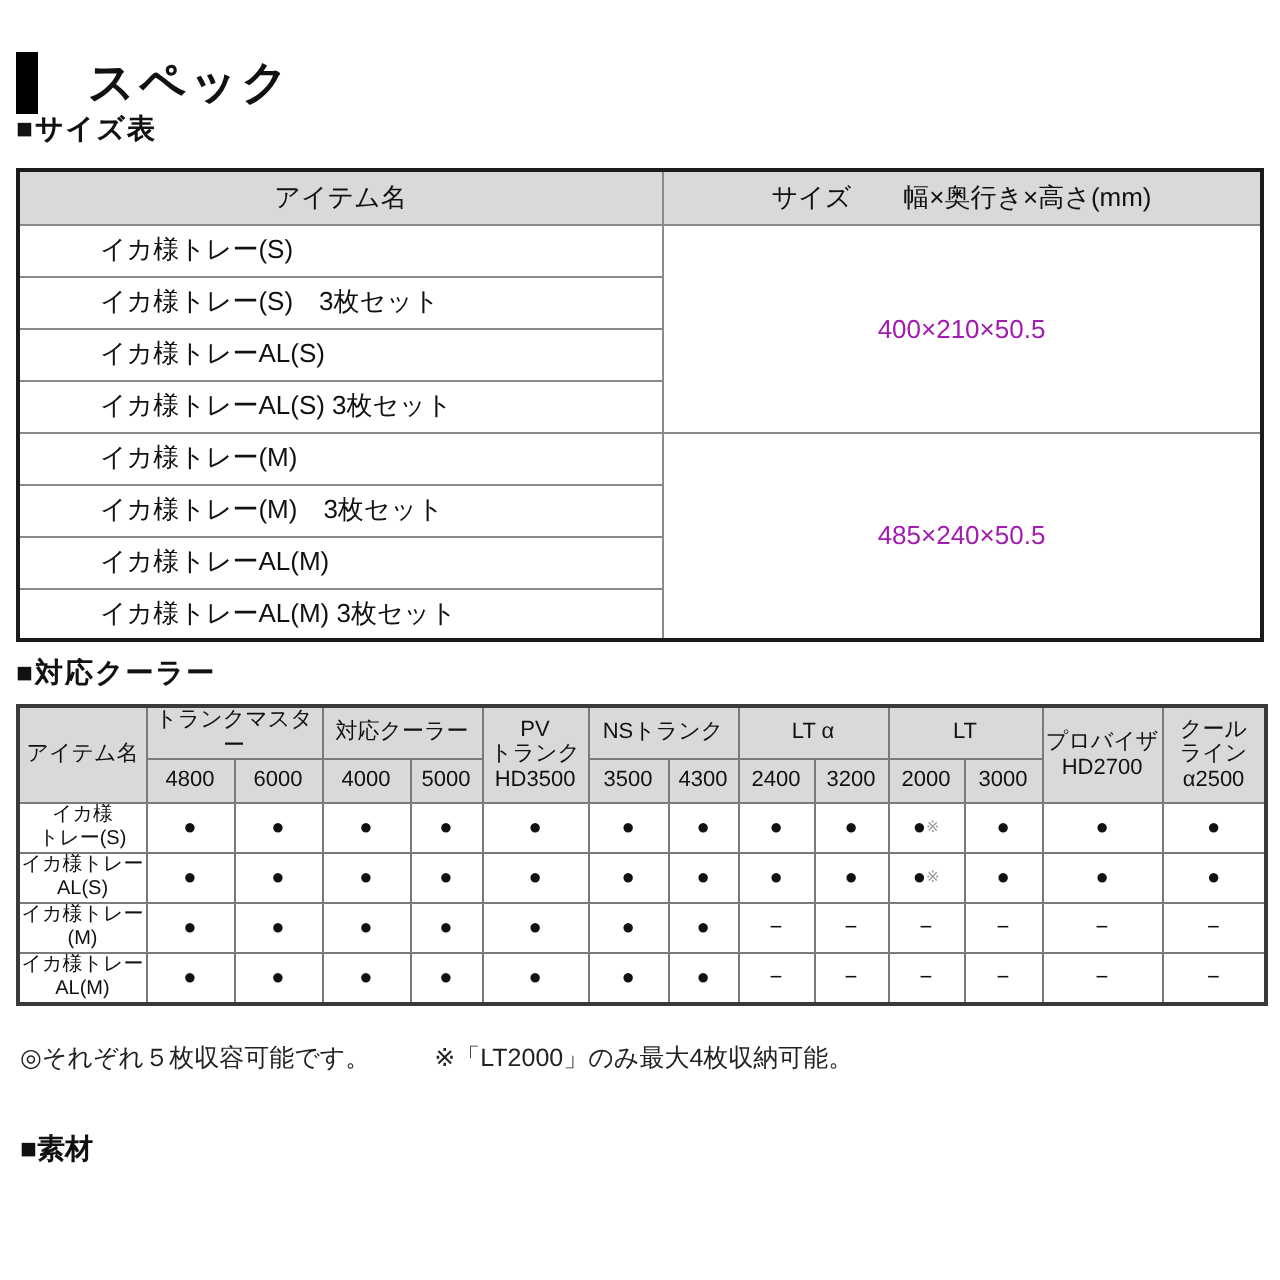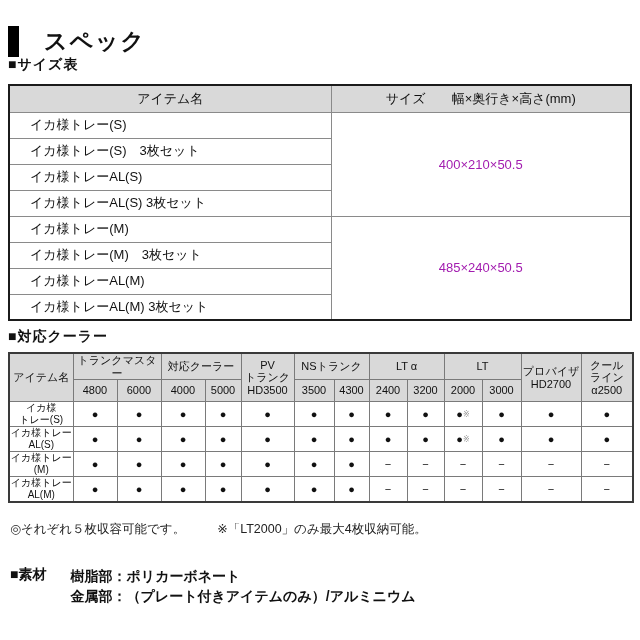--- a/index.html
+++ b/index.html
@@ -21,39 +21,39 @@
   .sec-size{top:56px;}
   .sec-cooler{top:328px;}
 
   
   table{border-collapse:collapse;table-layout:fixed;}
   .size-table{position:absolute;top:84px;left:8px;width:622px;font-size:13px;border:2px solid #1b1b1b;}
   .size-table th,.size-table td{border:1px solid #8a8a8a;padding:0;}
   .size-table thead tr{height:27px;}
   .size-table tbody tr{height:26px;}
   .size-table th{background:#d9d9d9;font-weight:normal;text-align:center;color:#111;}
-  .size-table td.item-cell{text-align:left;padding-left:20px;color:#111;}
+  .size-table td.item-cell{text-align:left;padding-left:40px;color:#111;}
   .size-table td.size-cell{text-align:center;color:#a21caf;}
 
   
   .cooler-table{position:absolute;top:352px;left:8px;width:624px;font-size:11px;border:2px solid #3a3a3a;}
   .cooler-table th,.cooler-table td{border:1px solid #7a7a7a;padding:0;text-align:center;color:#111;}
   .cooler-table th{background:#d9d9d9;font-weight:normal;white-space:pre-line;line-height:1.15;}
   .cooler-table thead tr.group-row{height:26px;}
   .cooler-table thead tr.model-row{height:22px;}
   .cooler-table tbody tr{height:21px;}
   .row-label{font-size:10px;white-space:pre-line;line-height:1.2;}
   .mark-cell{font-size:11px;letter-spacing:0;}
   .komejirushi{font-size:8px;color:#9a9a9a;vertical-align:1px;}
 
   
   .footnotes{position:absolute;top:521px;left:10px;display:flex;gap:32px;font-size:12.5px;color:#222;text-align:center;}
 
   
-  .material{position:absolute;top:566px;left:10px;display:flex;gap:24px;font-size:14px;font-weight:bold;color:#111;}
+  .material{position:absolute;top:566px;left:10px;display:flex;gap:8px;font-size:14px;font-weight:bold;color:#111;}
   .material-lines{line-height:1.45;}
 </style>
 </head>
 <body>
 
 <div class="page">
 
   <div class="title-row">
     <span class="title-accent"></span>
     <h1 class="page-title">スペック</h1>
@@ -223,19 +223,15 @@
     </tbody>
   </table>
 
   <div class="footnotes">
     <span>◎それぞれ５枚収容可能です。</span>
     <span>※「LT2000」のみ最大4枚収納可能。</span>
   </div>
 
   <div class="material">
     <span class="material-heading">■素材</span>
-    <div class="material-lines">
-      <div>樹脂部：ポリカーボネート</div>
-      <div>金属部：（プレート付きアイテムのみ）/アルミニウム</div>
-    </div>
   </div>
 
 </div>
 
 </body></html>

